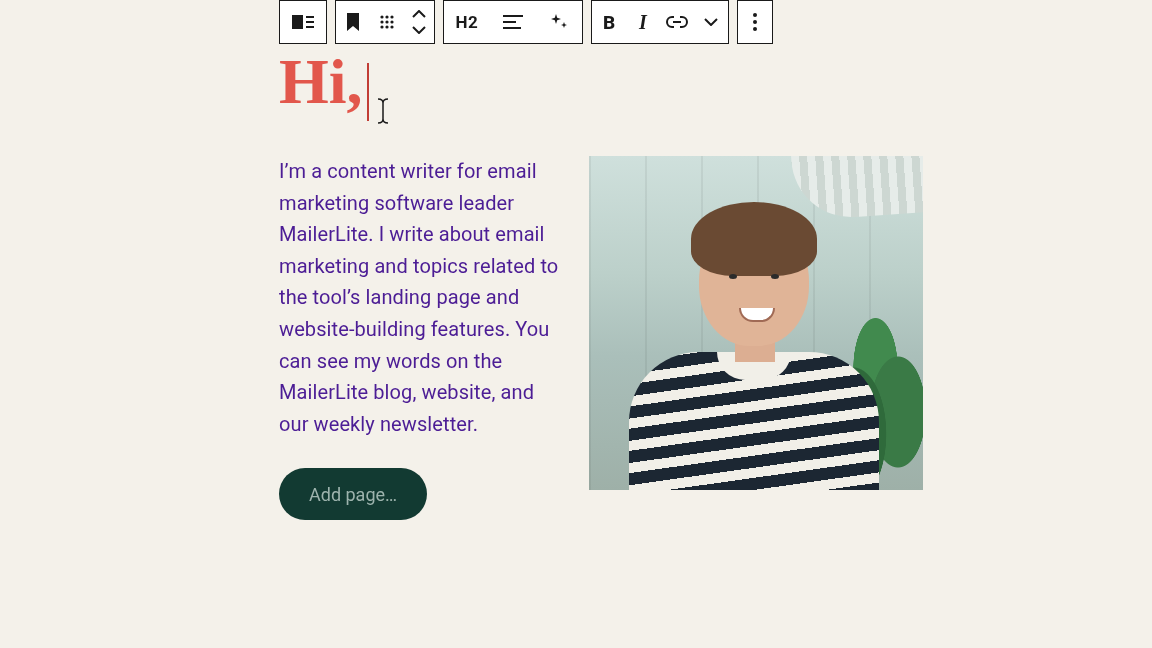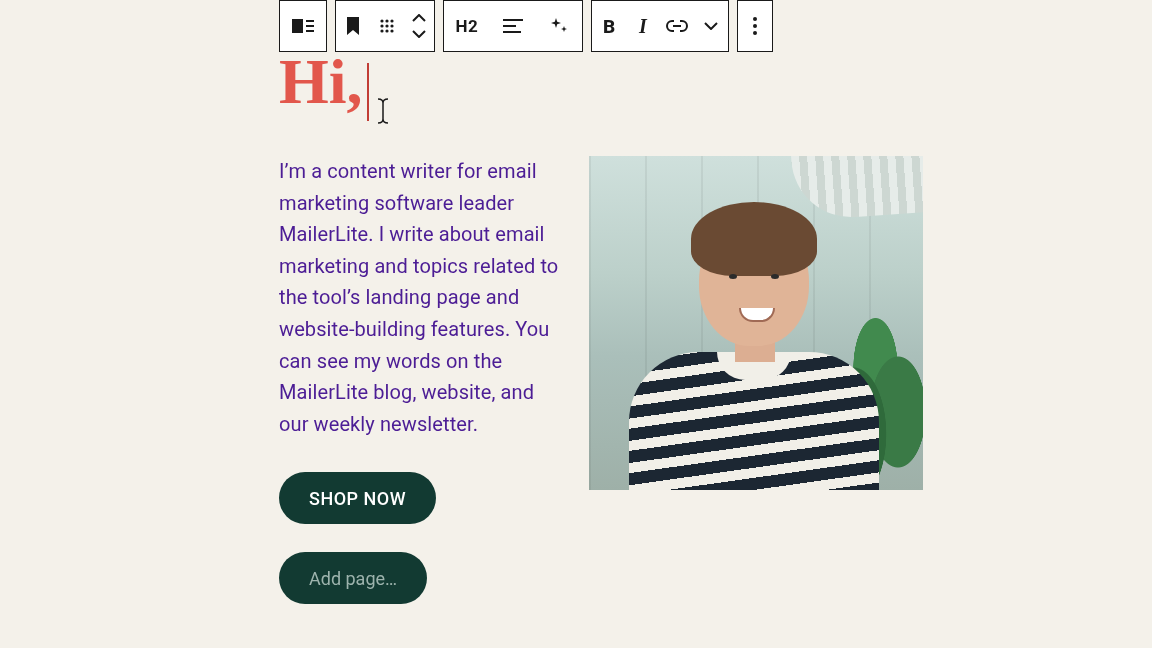--- a/index.html
+++ b/index.html
@@ -17,21 +17,21 @@
     top: 0;
     left: 279px;
     height: 44px;
     display: flex;
   }
   .tool-group {
     border: 1px solid #1a1a1a;
     background: #ffffff;
     display: flex;
     align-items: center;
-    height: 52px;
+    height: 44px;
   }
   .tool-group + .tool-group { margin-left: 8px; }
   .tool-btn {
     width: 46px;
     height: 42px;
     display: flex;
     align-items: center;
     justify-content: center;
     cursor: pointer;
     color: #1a1a1a;
@@ -308,23 +308,20 @@
 
   <div class="heading-row">
     <span class="heading">Hi,</span>
     <span class="cursor"></span>
   </div>
 
   <div class="cols">
     <div class="text-col">
       <p class="body-text">I’m a content writer for email marketing software leader MailerLite. I write about email marketing and topics related to the tool’s landing page and website-building features. You can see my words on the MailerLite blog, website, and our weekly newsletter.</p>
 
-      <div class="btn">
-        <span>SHOP NOW</span>
-      </div>
 
       <div class="btn secondary">
         <span>Add page…</span>
       </div>
     </div>
 
     <div class="photo" title="Smiling person in striped shirt in front of glass building and plants">
       <div class="building"></div>
       <div class="vent"></div>
       <div class="plant"></div>

